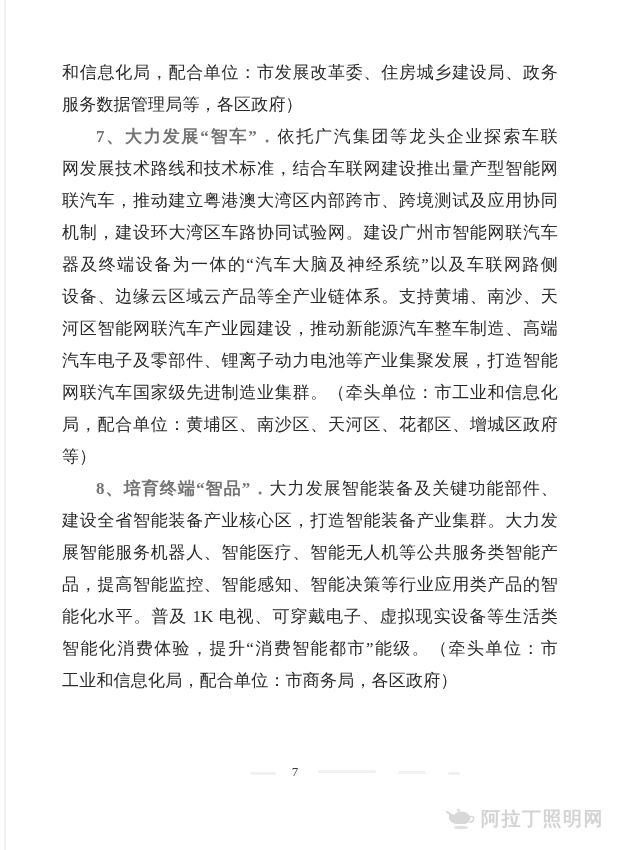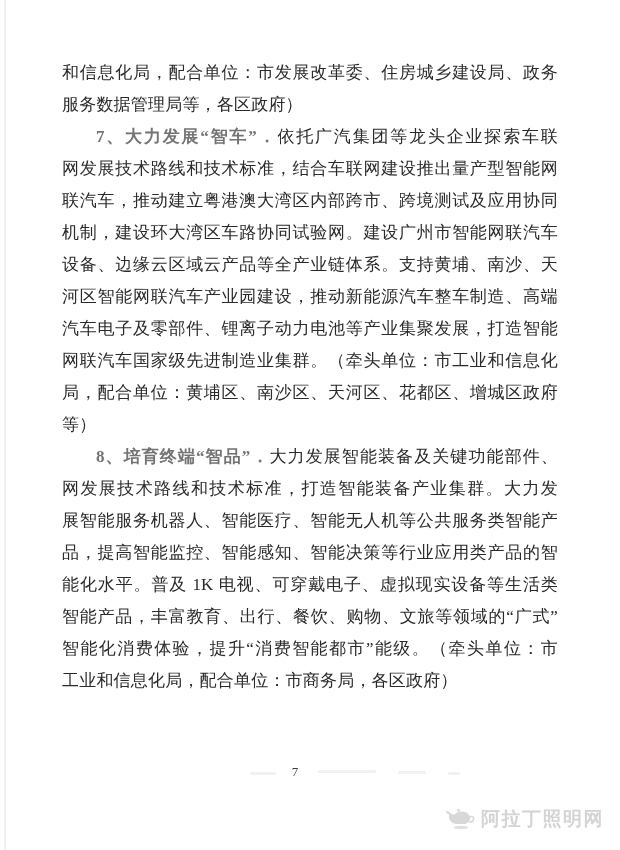--- a/index.html
+++ b/index.html
@@ -84,32 +84,32 @@
 
   <div class="edge-line"></div>
 
   <div class="text-block">
       <div class="line"><span class="seg-reg">和信息化局，配合单位：市发展改革委、住房城乡建设局、政务</span></div>
       <div class="line last"><span class="seg-reg">服务数据管理局等，各区政府）</span></div>
       <div class="line indent"><span class="seg-bold">7、大力发展“智车”．</span><span class="seg-reg">依托广汽集团等龙头企业探索车联</span></div>
       <div class="line"><span class="seg-reg">网发展技术路线和技术标准，结合车联网建设推出量产型智能网</span></div>
       <div class="line"><span class="seg-reg">联汽车，推动建立粤港澳大湾区内部跨市、跨境测试及应用协同</span></div>
       <div class="line"><span class="seg-reg">机制，建设环大湾区车路协同试验网。建设广州市智能网联汽车</span></div>
+      <div class="line"><span class="seg-reg">器及终端设备为一体的“汽车大脑及神经系统”以及车联网路侧</span></div>
       <div class="line"><span class="seg-reg">设备、边缘云区域云产品等全产业链体系。支持黄埔、南沙、天</span></div>
       <div class="line"><span class="seg-reg">河区智能网联汽车产业园建设，推动新能源汽车整车制造、高端</span></div>
       <div class="line"><span class="seg-reg">汽车电子及零部件、锂离子动力电池等产业集聚发展，打造智能</span></div>
       <div class="line"><span class="seg-reg">网联汽车国家级先进制造业集群。（牵头单位：市工业和信息化</span></div>
       <div class="line"><span class="seg-reg">局，配合单位：黄埔区、南沙区、天河区、花都区、增城区政府</span></div>
       <div class="line last"><span class="seg-reg">等）</span></div>
       <div class="line indent"><span class="seg-bold">8、培育终端“智品”．</span><span class="seg-reg">大力发展智能装备及关键功能部件、</span></div>
-      <div class="line"><span class="seg-reg">网发展技术路线和技术标准，打造智能装备产业集群。大力发</span></div>
+      <div class="line"><span class="seg-reg">建设全省智能装备产业核心区，打造智能装备产业集群。大力发</span></div>
       <div class="line"><span class="seg-reg">展智能服务机器人、智能医疗、智能无人机等公共服务类智能产</span></div>
       <div class="line"><span class="seg-reg">品，提高智能监控、智能感知、智能决策等行业应用类产品的智</span></div>
       <div class="line"><span class="seg-reg">能化水平。普及 1K 电视、可穿戴电子、虚拟现实设备等生活类</span></div>
-      <div class="line"><span class="seg-reg">智能产品，丰富教育、出行、餐饮、购物、文旅等领域的“广式”</span></div>
       <div class="line"><span class="seg-reg">智能化消费体验，提升“消费智能都市”能级。（牵头单位：市</span></div>
       <div class="line last"><span class="seg-reg">工业和信息化局，配合单位：市商务局，各区政府）</span></div>
     </div>
 
   <div class="scan-artifact" style="left:250px; top:772px; width:26px; height:3px;"></div>
   <div class="scan-artifact" style="left:318px; top:770px; width:58px; height:3px;"></div>
   <div class="scan-artifact" style="left:398px; top:771px; width:28px; height:3px;"></div>
   <div class="scan-artifact" style="left:448px; top:772px; width:12px; height:3px;"></div>
 
   <div class="page-number">7</div>

